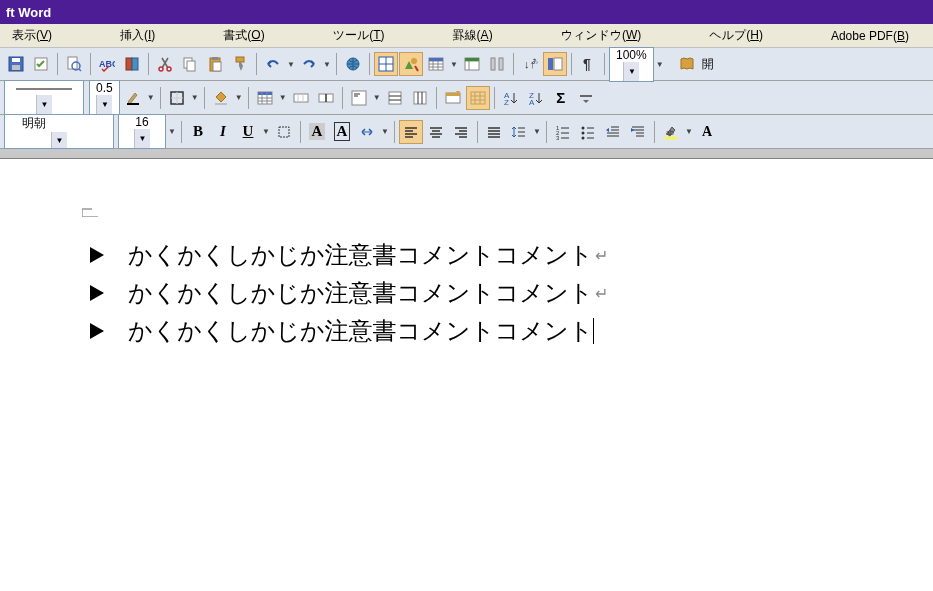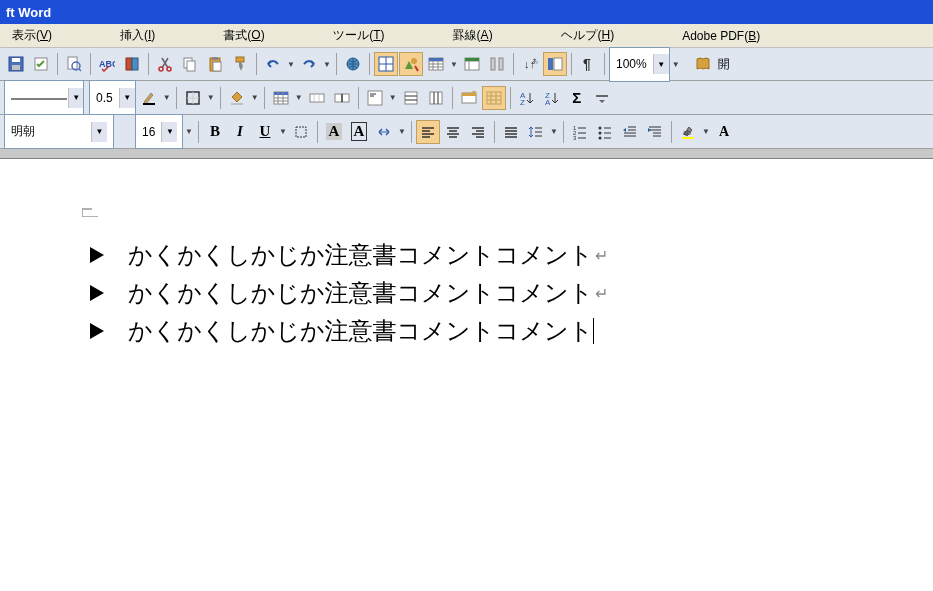--- a/index.html
+++ b/index.html
@@ -1,38 +1,38 @@
 <!DOCTYPE html>
 <html><head>
 <meta charset="utf-8">
 <style>
 * { margin: 0; padding: 0; box-sizing: border-box; font-family: "MS UI Gothic", "MS Gothic", sans-serif; }
 body { width: 933px; height: 591px; background: #fff; overflow: hidden; }
 
 
-.titlebar { background: #1d4ed8; color: #fff; height: 24px; display: flex; align-items: center; padding: 0 6px; font-size: 13px; font-weight: bold; }
+.titlebar { background: #4c1d95; color: #fff; height: 24px; display: flex; align-items: center; padding: 0 6px; font-size: 13px; font-weight: bold; }
 
 
 .menubar { background: #ece9d8; height: 24px; display: flex; align-items: center; padding: 0 2px; border-bottom: 1px solid #c0c0c0; font-size: 12px; gap: 48px; }
 .menubar .menu-item { padding: 3px 10px; cursor: default; }
 .mnemonic { text-decoration: underline; }
 
 
 .toolbar { background: #dfe6f0; height: 33px; display: flex; align-items: center; padding: 2px 4px; border-bottom: 1px solid #a0a0a0; gap: 1px; }
 .toolbar.row2, .toolbar.row3 { height: 34px; }
 
 .tbtn { width: 24px; height: 24px; display: flex; align-items: center; justify-content: center; border: 1px solid transparent; font-size: 14px; cursor: default; }
 .tbtn.active { background: #f5d090; border: 1px solid #c0a060; }
 .tbtn svg { width: 16px; height: 16px; }
 
 .drop { width: 10px; height: 24px; display: flex; align-items: center; justify-content: center; font-size: 8px; color: #444; border: 1px solid transparent; cursor: default; }
 
 .sep { width: 1px; height: 22px; background: #a0a0a0; margin: 0 3px; }
 
-.combo { display: flex; align-items: center; background: #fff; border: 1px solid #7f9db9; height: 35px; font-size: 12px; }
+.combo { display: flex; align-items: center; background: #fff; border: 1px solid #7f9db9; height: 35px; font-size: 12px; flex-direction: column; }
 .combo .combo-text { padding: 0 6px; min-width: 50px; }
 .combo .combo-btn { width: 16px; height: 20px; background: #dfe4f0; display: flex; align-items: center; justify-content: center; font-size: 8px; border-left: 1px solid #c0c0c0; }
 
 .zoom-combo .combo-text { min-width: 36px; }
 
 
 .doc-bg { background: #c8c8c8; height: 10px; border-bottom: 1px solid #808080; }
 .doc-area { background: #fff; padding: 40px 8px 0 90px; }
 .ruler-corner { width: 20px; height: 18px; margin-left: -8px; margin-bottom: 22px; }
 .ruler-corner svg { width: 20px; height: 18px; }
@@ -50,20 +50,21 @@
 <div class="titlebar">
   <span>ft Word</span>
 </div>
 
 <div class="menubar">
   <div class="menu-item"><span>表示</span>(<span class="mnemonic">V</span>)</div>
   <div class="menu-item"><span>挿入</span>(<span class="mnemonic">I</span>)</div>
   <div class="menu-item"><span>書式</span>(<span class="mnemonic">O</span>)</div>
   <div class="menu-item"><span>ツール</span>(<span class="mnemonic">T</span>)</div>
   <div class="menu-item"><span>罫線</span>(<span class="mnemonic">A</span>)</div>
+  <div class="menu-item"><span>ウィンドウ</span>(<span class="mnemonic">W</span>)</div>
   <div class="menu-item"><span>ヘルプ</span>(<span class="mnemonic">H</span>)</div>
   <div class="menu-item"><span>Adobe PDF</span>(<span class="mnemonic">B</span>)</div>
 </div>
 
 <div class="toolbar">
   <div class="tbtn">
       <svg class="ic" viewBox="0 0 16 16">
         <rect x="1" y="1" width="14" height="14" fill="#4a6fbf" stroke="#2a4a8a"></rect>
         <rect x="4" y="2" width="8" height="4" fill="#fff"></rect>
         <rect x="4" y="9" width="8" height="5" fill="#c0c0c0"></rect>
@@ -344,21 +345,21 @@
         <path d="M5 10 L8 13 L11 10 Z" fill="#666"></path>
       </svg>
     </div>
 </div>
 
 <div class="toolbar row3">
   <div class="combo" style="width:110px">
     <span class="combo-text" style="min-width:86px">  明朝</span>
     <span class="combo-btn">▼</span>
   </div>
-  <div class="combo" style="margin-left:20px;width:48px">
+  <div class="combo" style="margin-left:3px;width:48px">
     <span class="combo-text" style="min-width:24px">16</span>
     <span class="combo-btn">▼</span>
   </div>
   <div class="drop">▼</div>
   <div class="sep"></div>
   <div class="tbtn">
       <span style="font-weight:bold;font-family:serif;font-size:15px">B</span>
     </div>
   <div class="tbtn">
       <span style="font-style:italic;font-family:serif;font-size:15px;font-weight:bold">I</span>

